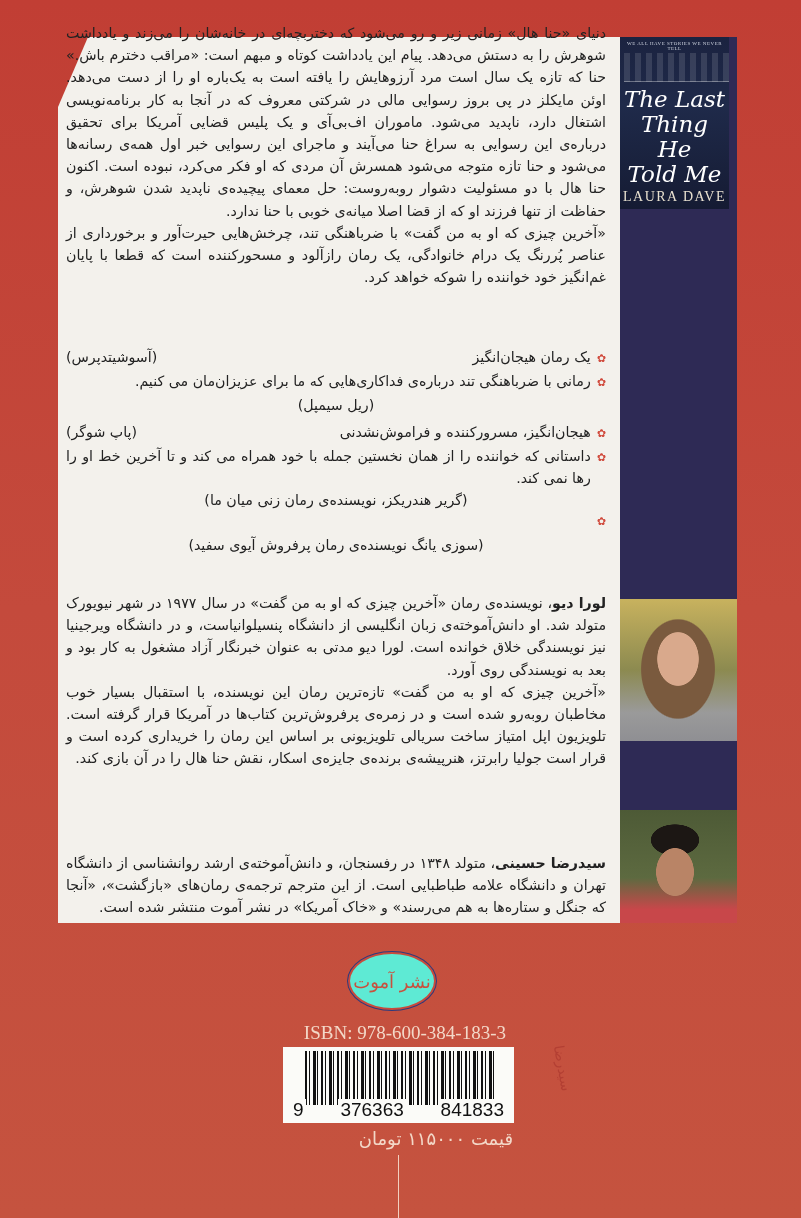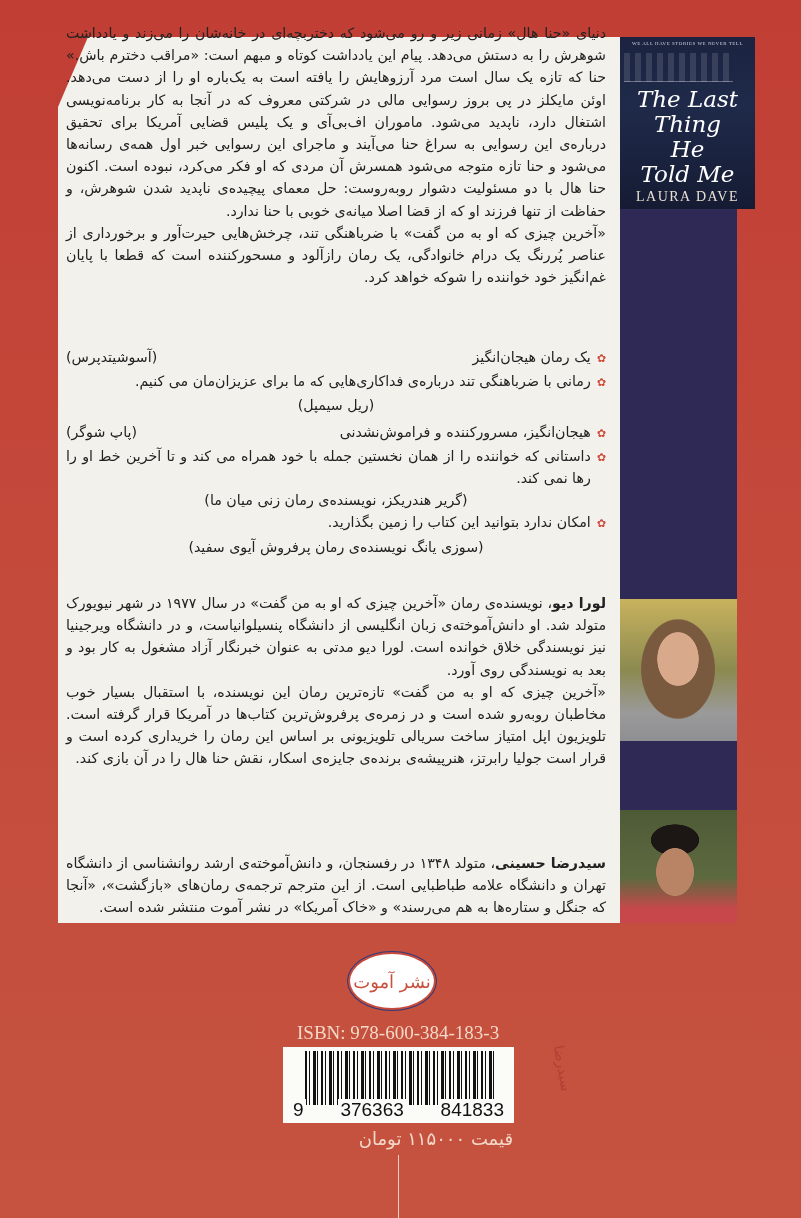--- a/index.html
+++ b/index.html
@@ -35,21 +35,21 @@
     .quote-src { direction:rtl; text-align:center; }
     .author-bio { top:592px; }
     .translator-bio { top:824px;margin-top:28px; }
     .bold { font-weight:bold; }
 
     .photo-strip {
       position:absolute; left:620px; top:37px; width:117px; height:886px;
       background:#2e2a55;
     }
     .book-thumb {
-      position:absolute; left:620px; top:37px; width:135px; height:172px;
+      position:absolute; left:620px; top:37px; width:109px; height:172px;
       background:linear-gradient(180deg,#1b2340 0%, #1f2a4a 40%, #151b33 100%);
       color:#f2f2f2; overflow:hidden;
     }
     .book-thumb .tagline {
       position:absolute; top:4px; width:100%; text-align:center;
       font-size:5px; letter-spacing:0.5px; color:#cfd4e0;
       font-family:"Liberation Serif", serif;
     }
     .book-thumb .houses {
       position:absolute; top:16px; left:4px; width:109px; height:28px;
@@ -76,27 +76,27 @@
     }
     .photo-translator {
       top:810px; height:113px;
       background:radial-gradient(ellipse 30px 38px at 55px 62px, #b98466 0 62%, transparent 64%),
                  radial-gradient(ellipse 34px 22px at 55px 30px, #1c1714 0 70%, transparent 72%),
                  linear-gradient(180deg,#4d5a36 0%, #5d6a40 60%, #c8474a 88%, #c8474a 100%);
     }
 
     .publisher-logo {
       position:absolute; left:348px; top:952px; width:84px; height:54px;
-      border-radius:50%; background:#ffffff;
+      border-radius:50%; background:#5eead4;
       border:2px solid #c84a3c; box-shadow:0 0 0 1px #2f3a7c;
       color:#c8503e; font-size:18px; display:flex; align-items:center; justify-content:center;
       font-family:"DejaVu Serif", serif;
     }
     .isbn {
-      position:absolute; left:297px; top:1022px; width:230px; text-align:left;
+      position:absolute; left:276px; top:1022px; width:230px; text-align:right;
       color:#f3d8c8; font-family:"Liberation Serif", serif; font-size:19px;
     }
     .barcode {
       position:absolute; left:283px; top:1047px; width:231px; height:76px;
       background:#fbfbf8;
     }
     .bars {
       position:absolute; left:22px; top:4px; width:190px; height:54px;
       background:repeating-linear-gradient(90deg,
         #111 0 2px, transparent 2px 4px, #111 4px 5px, transparent 5px 8px,
@@ -153,21 +153,20 @@
       </div>
     <span>(پاپ شوگر)</span>
   </div>
   <div class="quote-item">
       <span class="star">✿</span>
       <span>داستانی که خواننده را از همان نخستین جمله با خود همراه می کند و تا آخرین خط او را رها نمی کند.</span>
     </div>
   <div class="quote-src">(گریر هندریکز، نویسنده‌ی رمان زنی میان ما)</div>
   <div class="quote-item">
       <span class="star">✿</span>
-      <span>امکان ندارد بتوانید این کتاب را زمین بگذارید.</span>
     </div>
   <div class="quote-src">(سوزی یانگ نویسنده‌ی رمان پرفروش آیوی سفید)</div>
 </div>
 
 <div class="panel-text author-bio">
   <p><span class="bold">لورا دیو</span><span>، نویسنده‌ی رمان «آخرین چیزی که او به من گفت» در سال ۱۹۷۷ در شهر نیویورک متولد شد. او دانش‌آموخته‌ی زبان انگلیسی از دانشگاه پنسیلوانیاست، و در دانشگاه ویرجینیا نیز نویسندگی خلاق خوانده است. لورا دیو مدتی به عنوان خبرنگار آزاد مشغول به کار بود و بعد به نویسندگی روی آورد.</span></p>
   <p>«آخرین چیزی که او به من گفت» تازه‌ترین رمان این نویسنده، با استقبال بسیار خوب مخاطبان روبه‌رو شده است و در زمره‌ی پرفروش‌ترین کتاب‌ها در آمریکا قرار گرفته است. تلویزیون اپل امتیاز ساخت سریالی تلویزیونی بر اساس این رمان را خریداری کرده است و قرار است جولیا رابرتز، هنرپیشه‌ی برنده‌ی جایزه‌ی اسکار، نقش حنا هال را در آن بازی کند.</p>
 </div>
 
 <div class="panel-text translator-bio">

